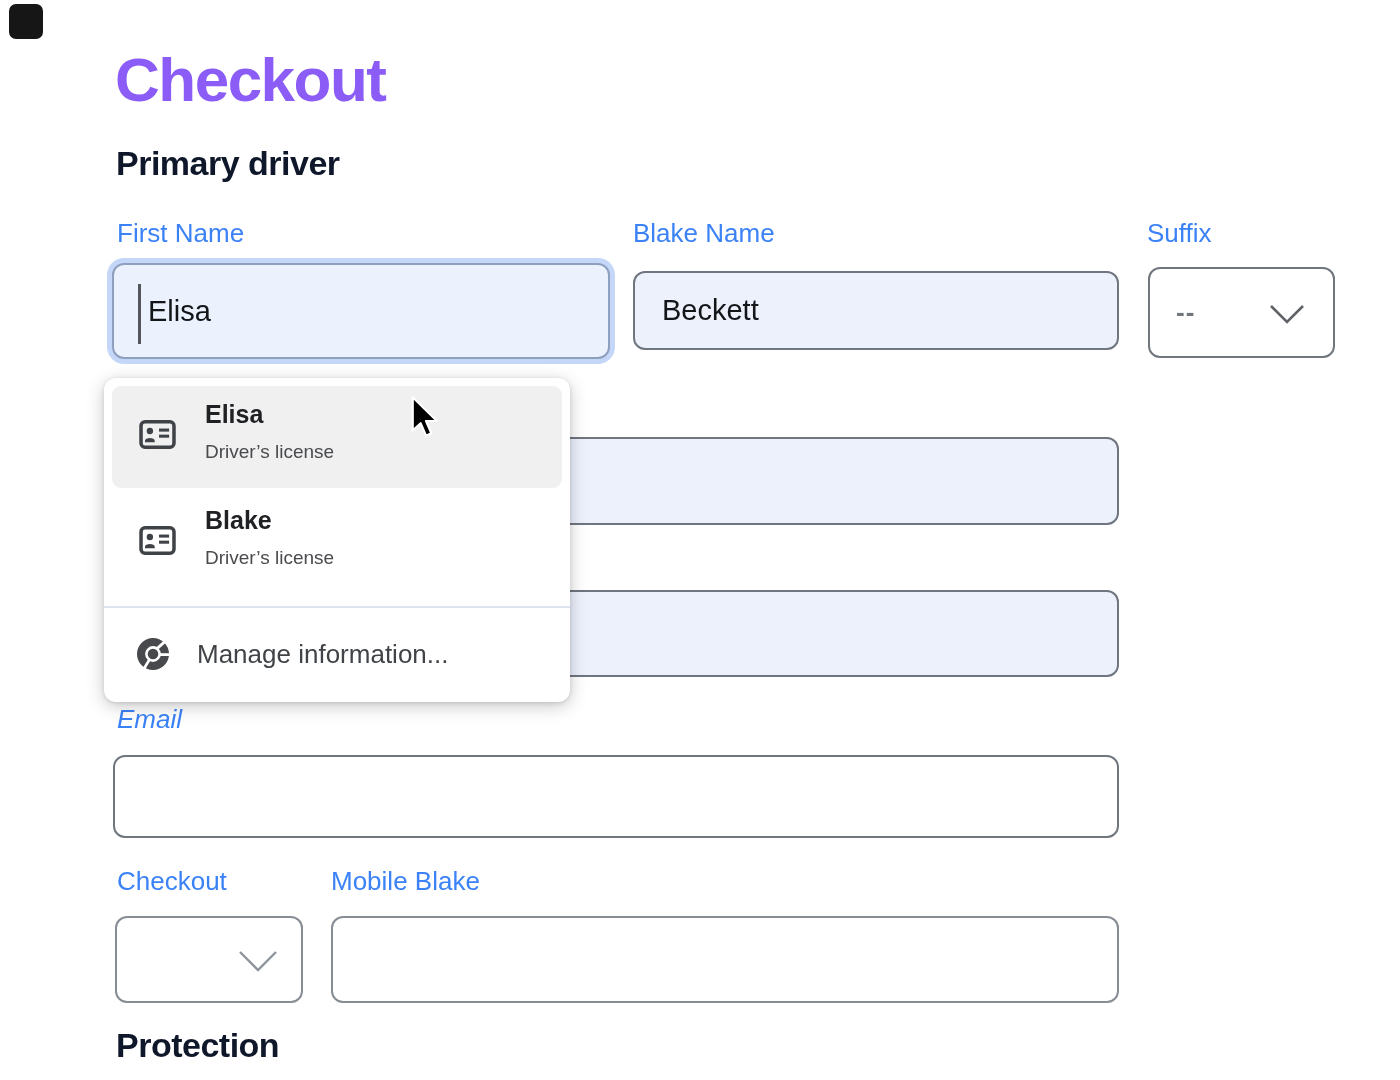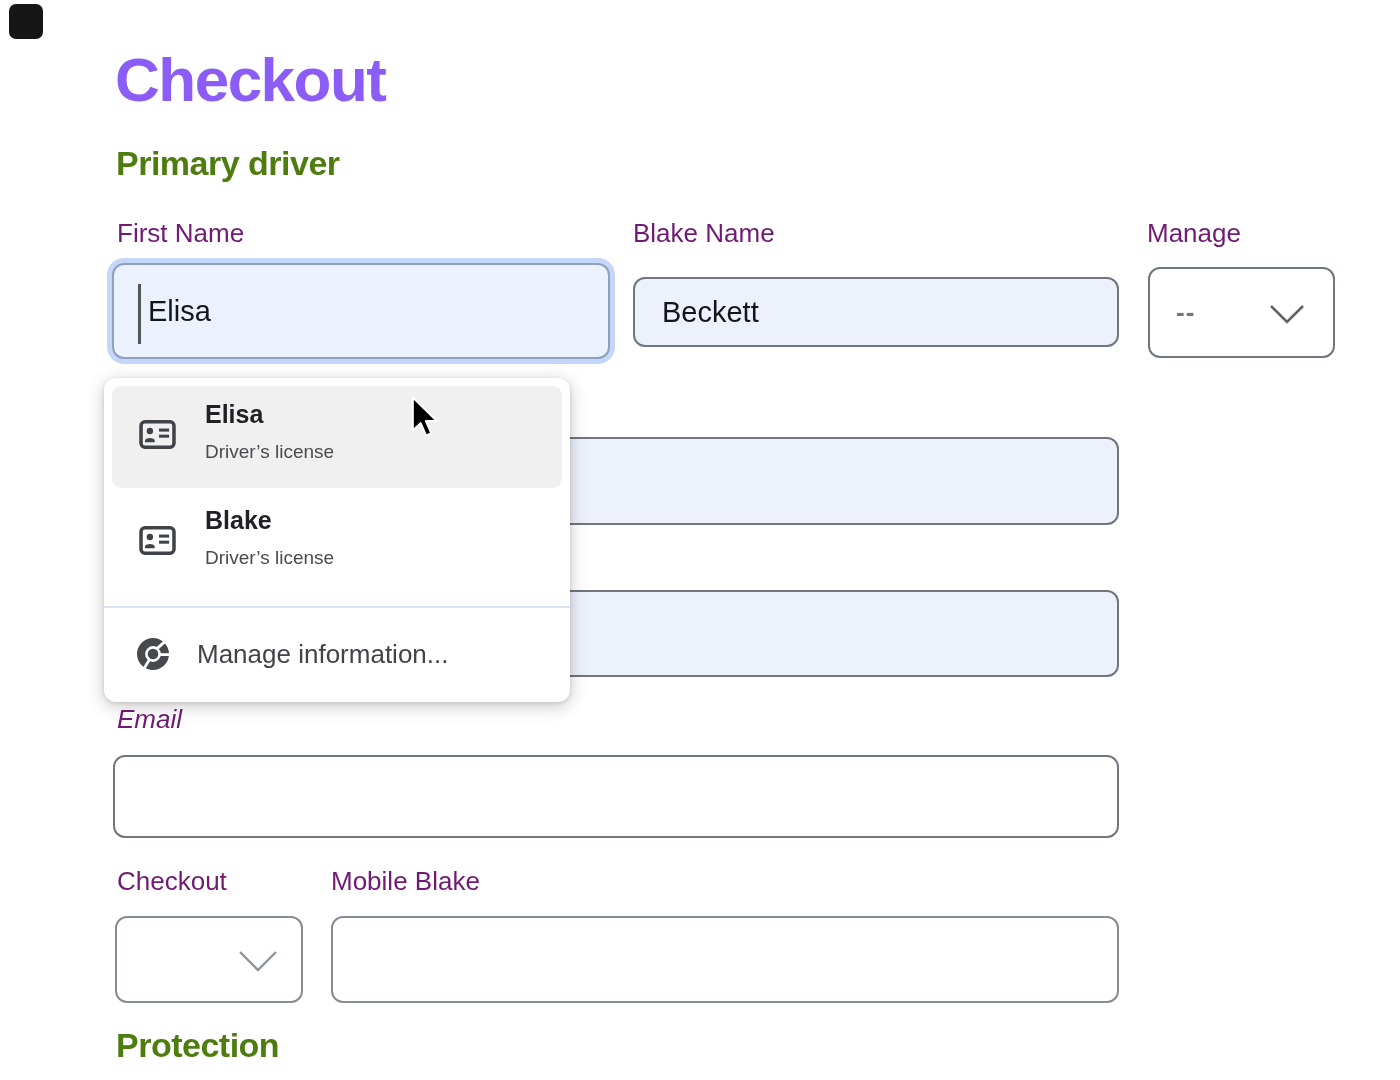--- a/index.html
+++ b/index.html
@@ -19,27 +19,27 @@
     background: #161616; border-radius: 7px;
   }
 
   .page-title {
     left: 115px; top: 44px;
     font-size: 62px; font-weight: 800; letter-spacing: -1.5px;
     color: #8b5cf6;
   }
   .section-title {
     font-size: 34px; font-weight: 700; letter-spacing: -0.5px;
-    color: #4d7c0f;
+    color: #0f172a;
   }
   .sec-primary { left: 116px; top: 144px; }
   .sec-protection { left: 116px; top: 1026px; }
 
   .field-label {
-    font-size: 26px; color: #701a75; line-height: 30px;
+    font-size: 26px; color: #3b82f6; line-height: 30px;
   }
 
   .tb {
     position: absolute;
     border: 2px solid #70767e;
     border-radius: 12px;
     background: #ffffff;
     font-family: "Liberation Sans", sans-serif;
     font-size: 29px; color: #131519;
     outline: none;
@@ -111,23 +111,23 @@
   <div class="abs section-title sec-primary">Primary driver</div>
   <div class="abs section-title sec-protection">Protection</div>
 
   <div class="abs field-label" style="left:117px; top:218px;">First Name</div>
   <div class="abs" style="left:112px; top:263px; width:498px; height:96px;">
     <input class="tb focusring" style="left: 0px; top: 0px; width: 498px; height: 96px; padding: 0px 20px 0px 34px;" value="Elisa">
     <div class="abs caret" style="left:26px; top:21px; height:60px;"></div>
   </div>
 
   <div class="abs field-label" style="left:633px; top:218px;">Blake Name</div>
-  <input class="tb filled" style="left: 633px; top: 277px; width: 486px; height: 70px; padding: 0px 20px 0px 27px;" value="Beckett">
+  <input class="tb filled" style="left: 633px; top: 271px; width: 486px; height: 79px; padding: 0px 20px 0px 27px;" value="Beckett">
 
-  <div class="abs field-label" style="left:1147px; top:218px;">Manage</div>
+  <div class="abs field-label" style="left:1147px; top:218px;">Suffix</div>
   <div class="selectbox" style="left:1148px; top:267px; width:187px; height:91px;">
     <span class="sel-value" style="margin-left:26px; font-weight:700;">--</span>
     <svg class="chev" style="right:28px; top:34px;" width="36" height="22" viewBox="0 0 36 22">
       <polyline points="2,3 18,19 34,3" fill="none" stroke="#5f6368" stroke-width="2.6"></polyline>
     </svg>
   </div>
 
   <div class="tb filled" style="left:113px; top:437px; width:1006px; height:88px; z-index:1;"></div>
   <div class="tb filled" style="left:113px; top:590px; width:1006px; height:87px; z-index:1;"></div>
 

